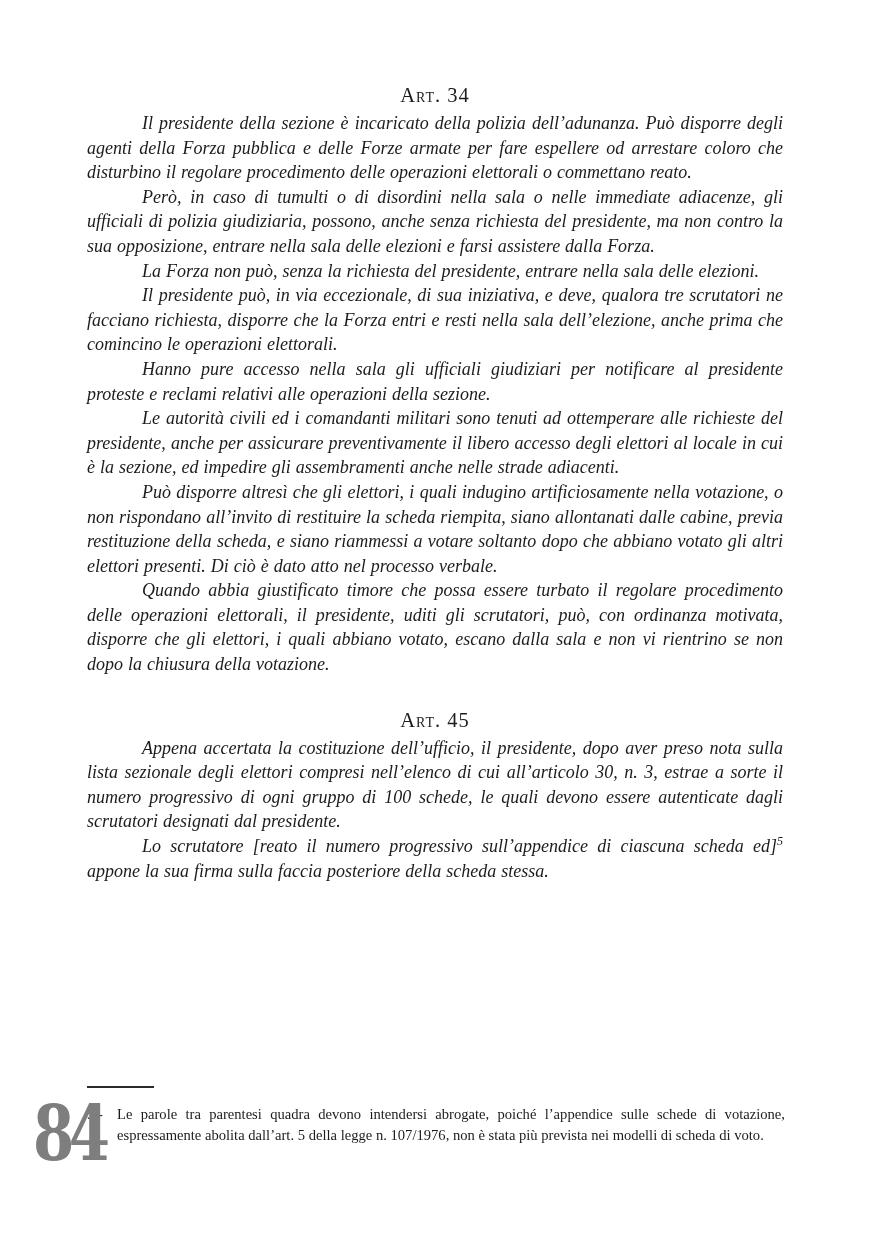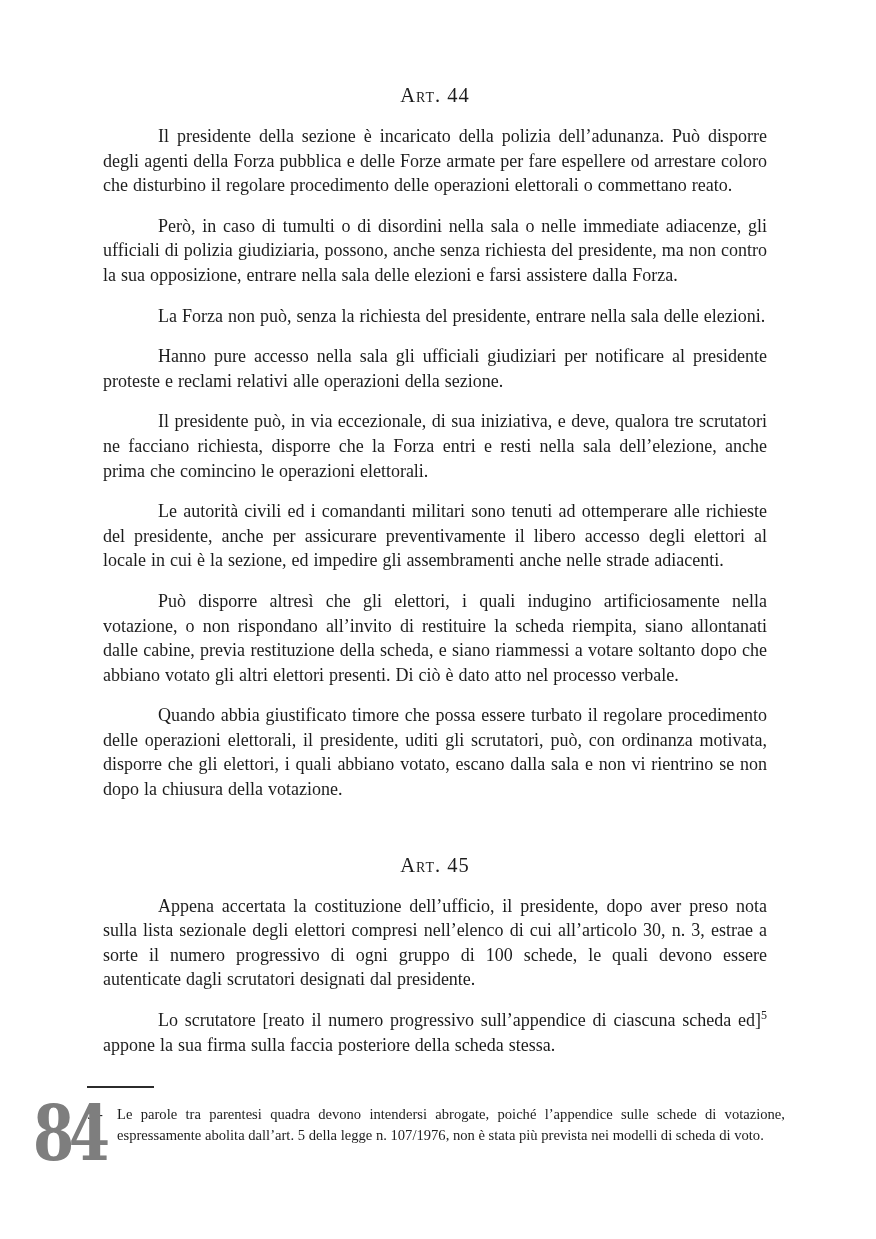--- a/index.html
+++ b/index.html
@@ -25,29 +25,30 @@
   .art-heading {
     text-align: center;
     font-variant: small-caps;
     font-weight: 400;
     font-size: 20.5px;
     letter-spacing: 1px;
     margin: 0 0 3px 0;
     line-height: 26px;
   }
   .art-heading.second {
-    margin-top: 50px;
+    margin-top: 30px;
   }
   p.body-par {
-    margin: 16px;
+    margin: 0;
     text-align: justify;
     text-indent: 55px;
     font-size: 18px;
     line-height: 24.6px;
     word-spacing: 0.5px;
+    font-style: italic;
   }
   sup.fn-ref {
     font-size: 12px;
     line-height: 0;
     vertical-align: super;
   }
   .footnote-block {
     position: absolute;
     left: 87px;
     top: 1086px;
@@ -87,26 +88,26 @@
   }
 </style>
 </head>
 <body>
 
 <div class="page">
 
   <div class="content">
 
     <section>
-      <h2 class="art-heading">Art. 44</h2>
+      <h2 class="art-heading">Art. 34</h2>
       <p class="body-par">Il presidente della sezione è incaricato della polizia dell’adunanza. Può disporre degli agenti della Forza pubblica e delle Forze armate per fare espellere od arrestare coloro che disturbino il regolare procedimento delle operazioni elettorali o commettano reato.</p>
       <p class="body-par">Però, in caso di tumulti o di disordini nella sala o nelle immediate adiacenze, gli ufficiali di polizia giudiziaria, possono, anche senza richiesta del presidente, ma non contro la sua opposizione, entrare nella sala delle elezioni e farsi assistere dalla Forza.</p>
       <p class="body-par">La Forza non può, senza la richiesta del presidente, entrare nella sala delle elezioni.</p>
+      <p class="body-par">Il presidente può, in via eccezionale, di sua iniziativa, e deve, qualora tre scrutatori ne facciano richiesta, disporre che la Forza entri e resti nella sala dell’elezione, anche prima che comincino le operazioni elettorali.</p>
       <p class="body-par">Hanno pure accesso nella sala gli ufficiali giudiziari per notificare al presidente proteste e reclami relativi alle operazioni della sezione.</p>
-      <p class="body-par">Il presidente può, in via eccezionale, di sua iniziativa, e deve, qualora tre scrutatori ne facciano richiesta, disporre che la Forza entri e resti nella sala dell’elezione, anche prima che comincino le operazioni elettorali.</p>
       <p class="body-par">Le autorità civili ed i comandanti militari sono tenuti ad ottemperare alle richieste del presidente, anche per assicurare preventivamente il libero accesso degli elettori al locale in cui è la sezione, ed impedire gli assembramenti anche nelle strade adiacenti.</p>
       <p class="body-par">Può disporre altresì che gli elettori, i quali indugino artificiosamente nella votazione, o non rispondano all’invito di restituire la scheda riempita, siano allontanati dalle cabine, previa restituzione della scheda, e siano riammessi a votare soltanto dopo che abbiano votato gli altri elettori presenti. Di ciò è dato atto nel processo verbale.</p>
       <p class="body-par">Quando abbia giustificato timore che possa essere turbato il regolare procedimento delle operazioni elettorali, il presidente, uditi gli scrutatori, può, con ordinanza motivata, disporre che gli elettori, i quali abbiano votato, escano dalla sala e non vi rientrino se non dopo la chiusura della votazione.</p>
     </section>
 
     <section>
       <h2 class="art-heading second">Art. 45</h2>
       <p class="body-par">Appena accertata la costituzione dell’ufficio, il presidente, dopo aver preso nota sulla lista sezionale degli elettori compresi nell’elenco di cui all’articolo 30, n. 3, estrae a sorte il numero progressivo di ogni gruppo di 100 schede, le quali devono essere autenticate dagli scrutatori designati dal presidente.</p>
       <p class="body-par"><span>Lo scrutatore [reato il numero progressivo sull’appendice di ciascuna scheda ed]</span><sup class="fn-ref">5</sup><span> appone la sua firma sulla faccia posteriore della scheda stessa.</span></p>
     </section>

